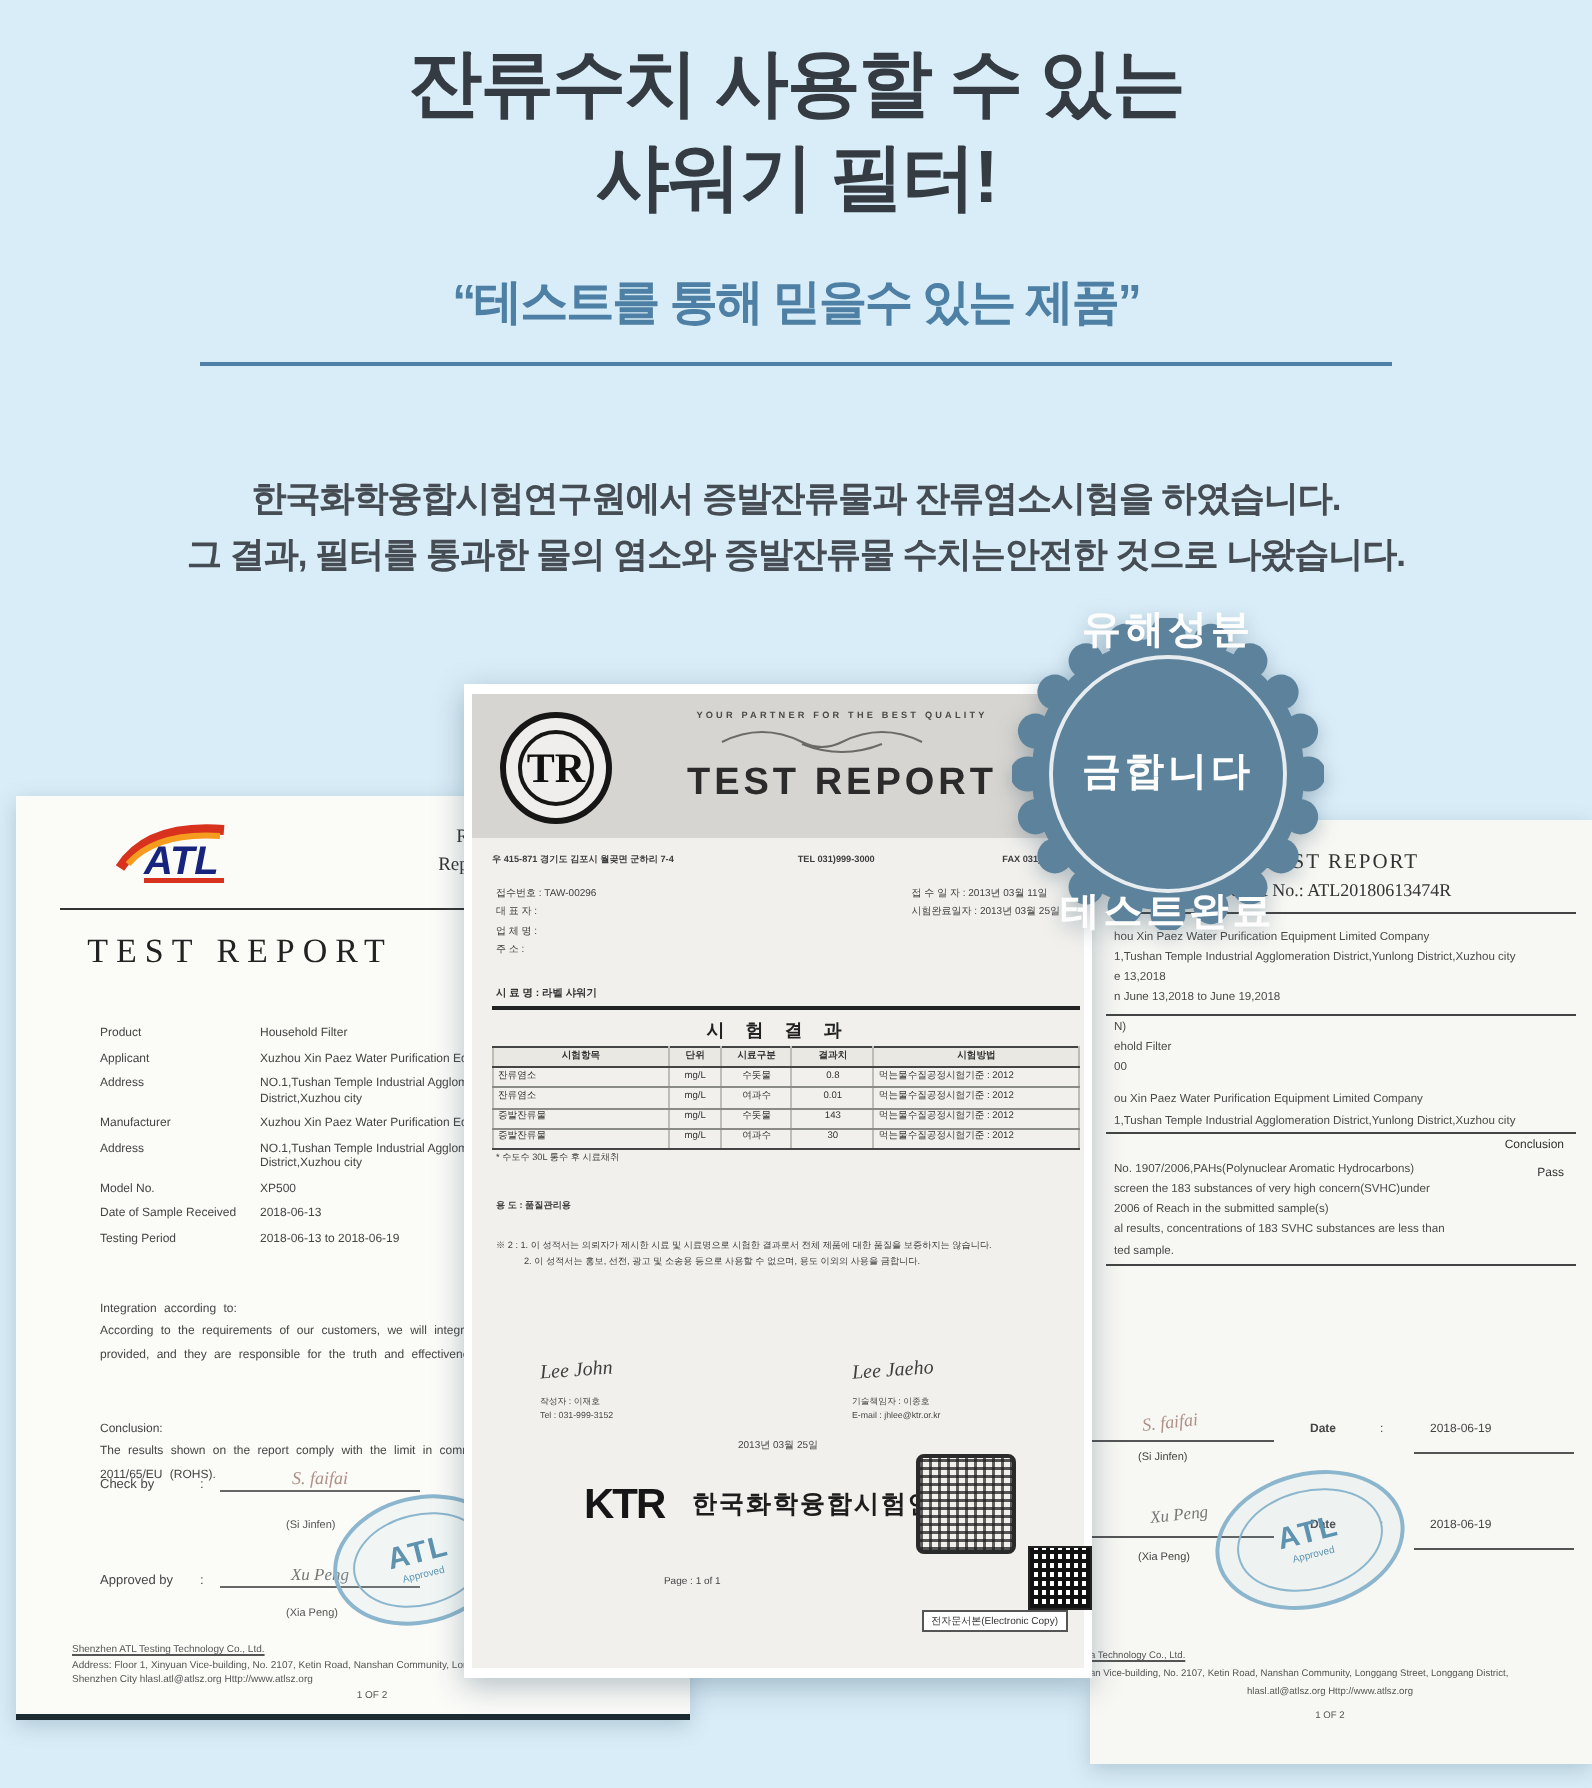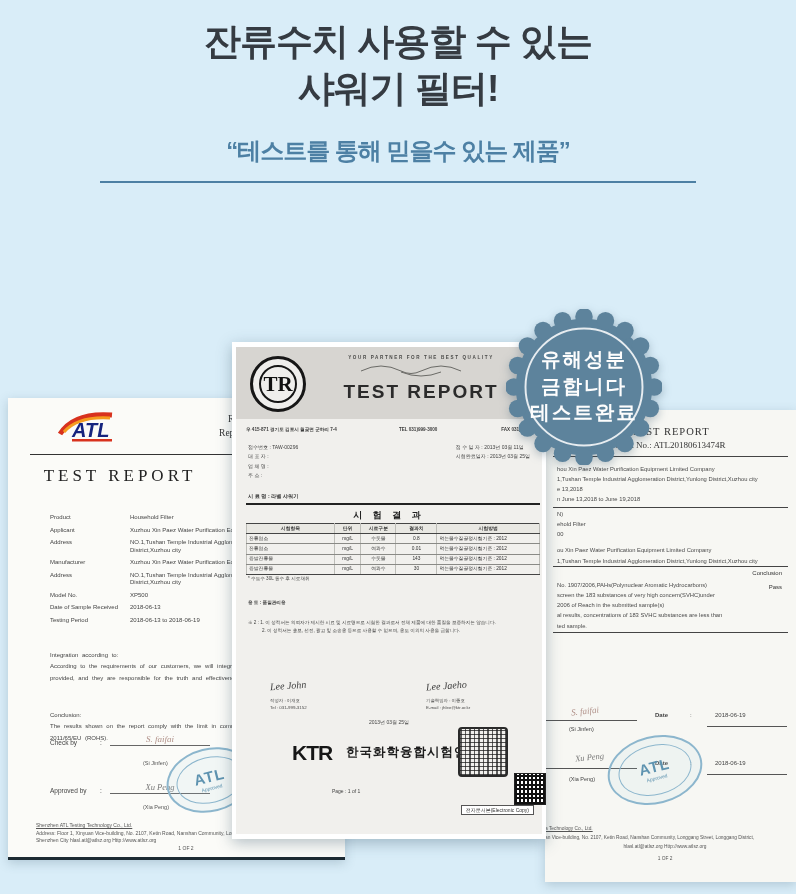--- a/index.html
+++ b/index.html
@@ -106,32 +106,36 @@
   .rc-conc{position:absolute;right:14px;font-size:6px;color:#333;}
   .rc-sigzone{position:absolute;left:0;width:100%;font-size:6px;color:#444;}
   .rc-foot{position:absolute;left:0px;top:414px;width:240px;font-size:4.8px;color:#555;line-height:1.9;}
   .rc-foot .u{text-decoration:underline;}
 
   
   .badge{position:absolute;left:506px;top:309px;width:156px;height:156px;z-index:5;filter:drop-shadow(0 3px 5px rgba(60,90,110,.35));}
   .badge-text{position:absolute;left:0;top:0;width:100%;height:100%;display:flex;flex-direction:column;
               align-items:center;justify-content:center;color:#fdfdfd;
               font-family:"Liberation Serif",serif;font-weight:bold;font-size:19.5px;
-              letter-spacing:2px;line-height:1.38;text-align:center;}
+              letter-spacing:2px;line-height:1.38;text-align:center;gap:44px;}
 </style>
 </head>
 <body>
 
 <div class="hero">
   <div class="title">
     <div>잔류수치 사용할 수 있는</div>
     <div>샤워기 필터!</div>
   </div>
   <div>
     <span class="quote">“테스트를 통해 믿을수 있는 제품”</span>
+  </div>
+  <div class="desc">
+    <div>한국화학융합시험연구원에서 증발잔류물과 잔류염소시험을 하였습니다.</div>
+    <div>그 결과, 필터를 통과한 물의 염소와 증발잔류물 수치는안전한 것으로 나왔습니다.</div>
   </div>
 </div>
 
 <div class="cert lc">
   <svg class="logo" viewBox="0 0 70 36">
     <path d="M6,26 Q20,4 58,7" fill="none" stroke="#d8321e" stroke-width="5"></path>
     <path d="M10,24 Q24,8 56,10" fill="none" stroke="#f59b1e" stroke-width="3"></path>
     <text x="18" y="29" font-family="Liberation Sans,sans-serif" font-size="20" font-weight="bold" font-style="italic" fill="#16247e">ATL</text>
     <rect x="18" y="31" width="40" height="2.5" fill="#d8321e"></rect>
   </svg>

